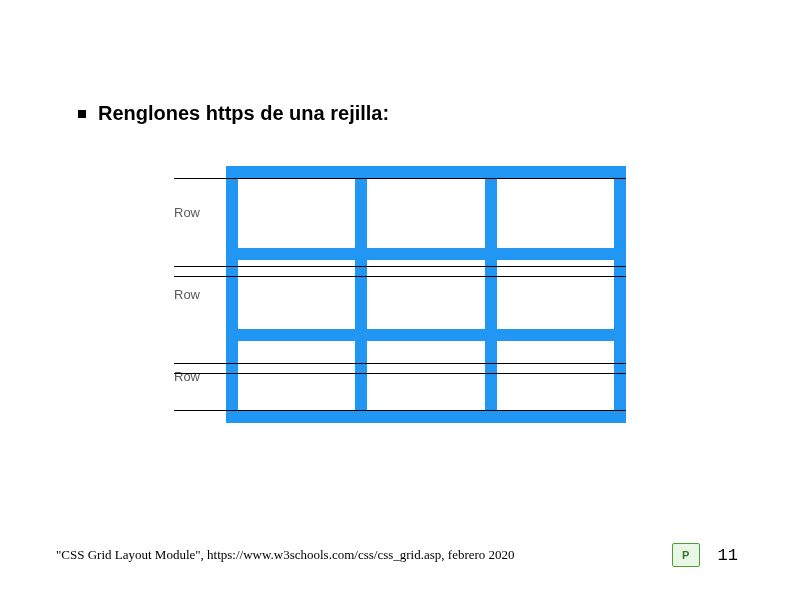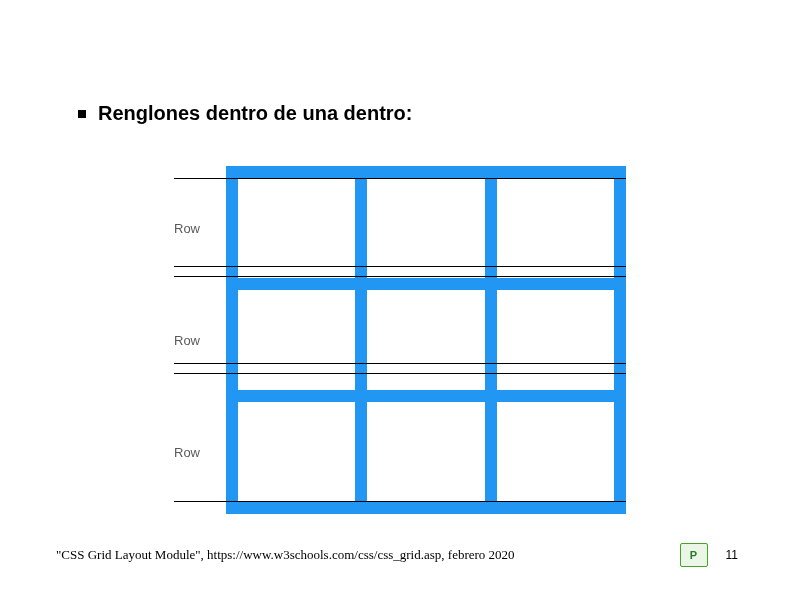--- a/index.html
+++ b/index.html
@@ -47,21 +47,21 @@
     font-weight: bold;
     color: #000;
   }
 
   
   .grid-wrap {
     position: absolute;
     left: 174px;
     top: 166px;
     width: 452px;
-    height: 348px;
+    height: 257px;
     display: flex;
     align-items: stretch;
   }
   .row-labels {
     width: 52px;
     display: flex;
     flex-direction: column;
     justify-content: space-around;
     align-items: flex-start;
     padding: 6px 0;
@@ -122,34 +122,34 @@
     display: flex;
     align-items: center;
     justify-content: center;
     font-family: Arial, sans-serif;
     font-size: 11px;
     font-weight: bold;
     color: #2b7a2b;
     border-radius: 2px;
   }
   .page-num {
-    font-family: Liberation Sans, sans-serif;
-    font-size: 12px;
+    font-family: Liberation Mono, monospace;
+    font-size: 17px;
     color: #000;
   }
 </style>
 </head>
 <body>
 
 <div class="slide">
 
 
   <div class="bullet-row">
     <div class="bullet-square"></div>
-    <div class="bullet-text">Renglones dentro de una dentro:</div>
+    <div class="bullet-text">Renglones https de una rejilla:</div>
   </div>
 
   <div class="grid-wrap">
 
     <div class="row-line" style="top:12px;"></div>
     <div class="row-line" style="top:100px;"></div>
     <div class="row-line" style="top:110px;"></div>
     <div class="row-line" style="top:197px;"></div>
     <div class="row-line" style="top:207px;"></div>
     <div class="row-line" style="bottom:12px;"></div>

